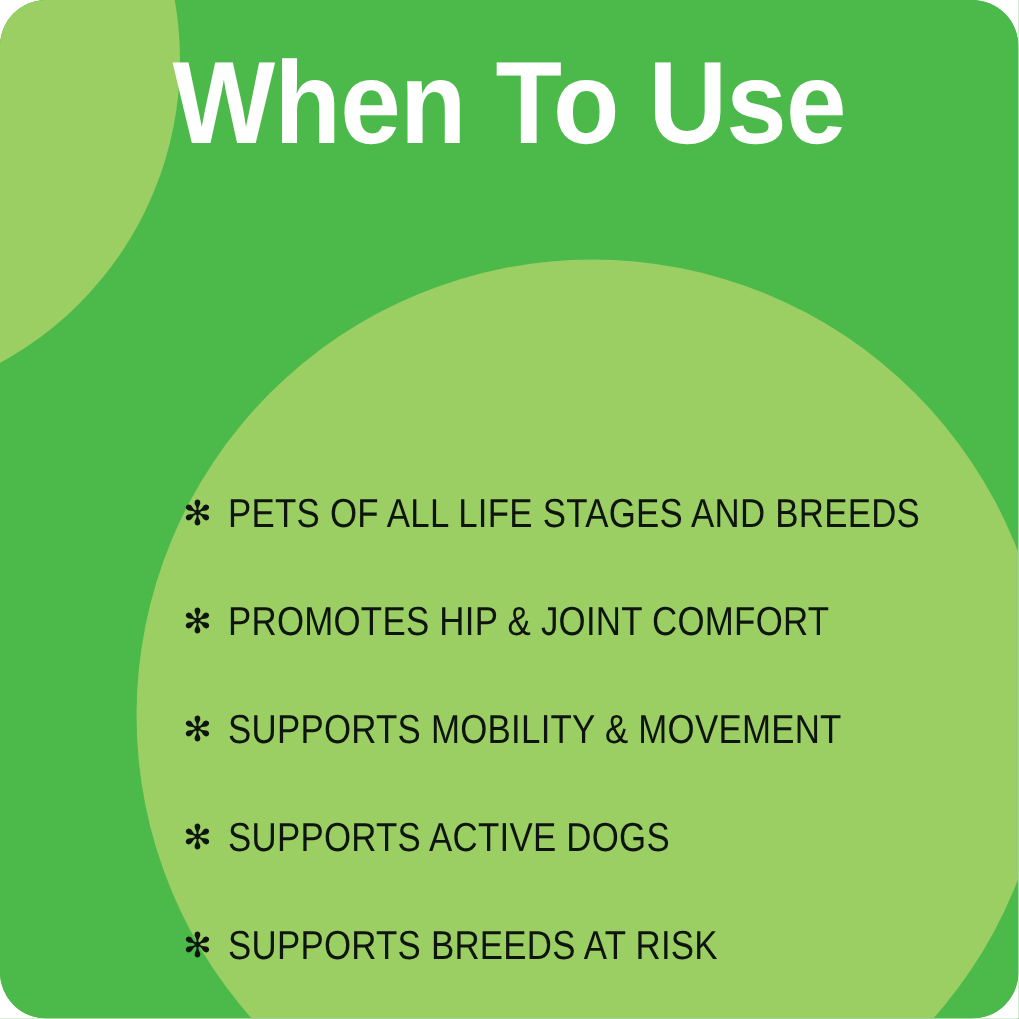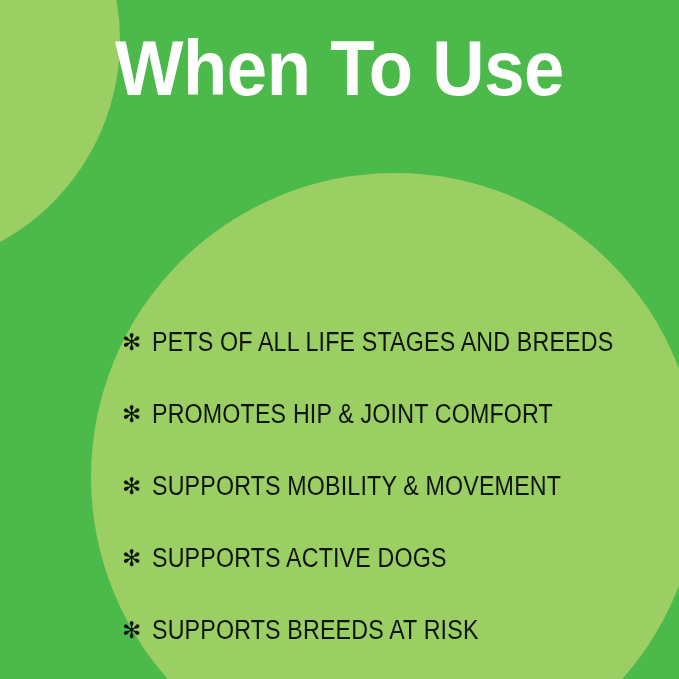--- a/index.html
+++ b/index.html
@@ -7,20 +7,21 @@
     padding: 0;
     background: #ffffff;
   }
   #panel {
     position: relative;
     width: 679px;
     height: 679px;
     overflow: hidden;
     font-family: "Liberation Sans", sans-serif;
     background: #4cba4a;
+    border-radius: 31px;
   }
   #bg-svg {
     position: absolute;
     inset: 0;
     width: 679px;
     height: 679px;
     display: block;
   }
   #content {
     position: absolute;

